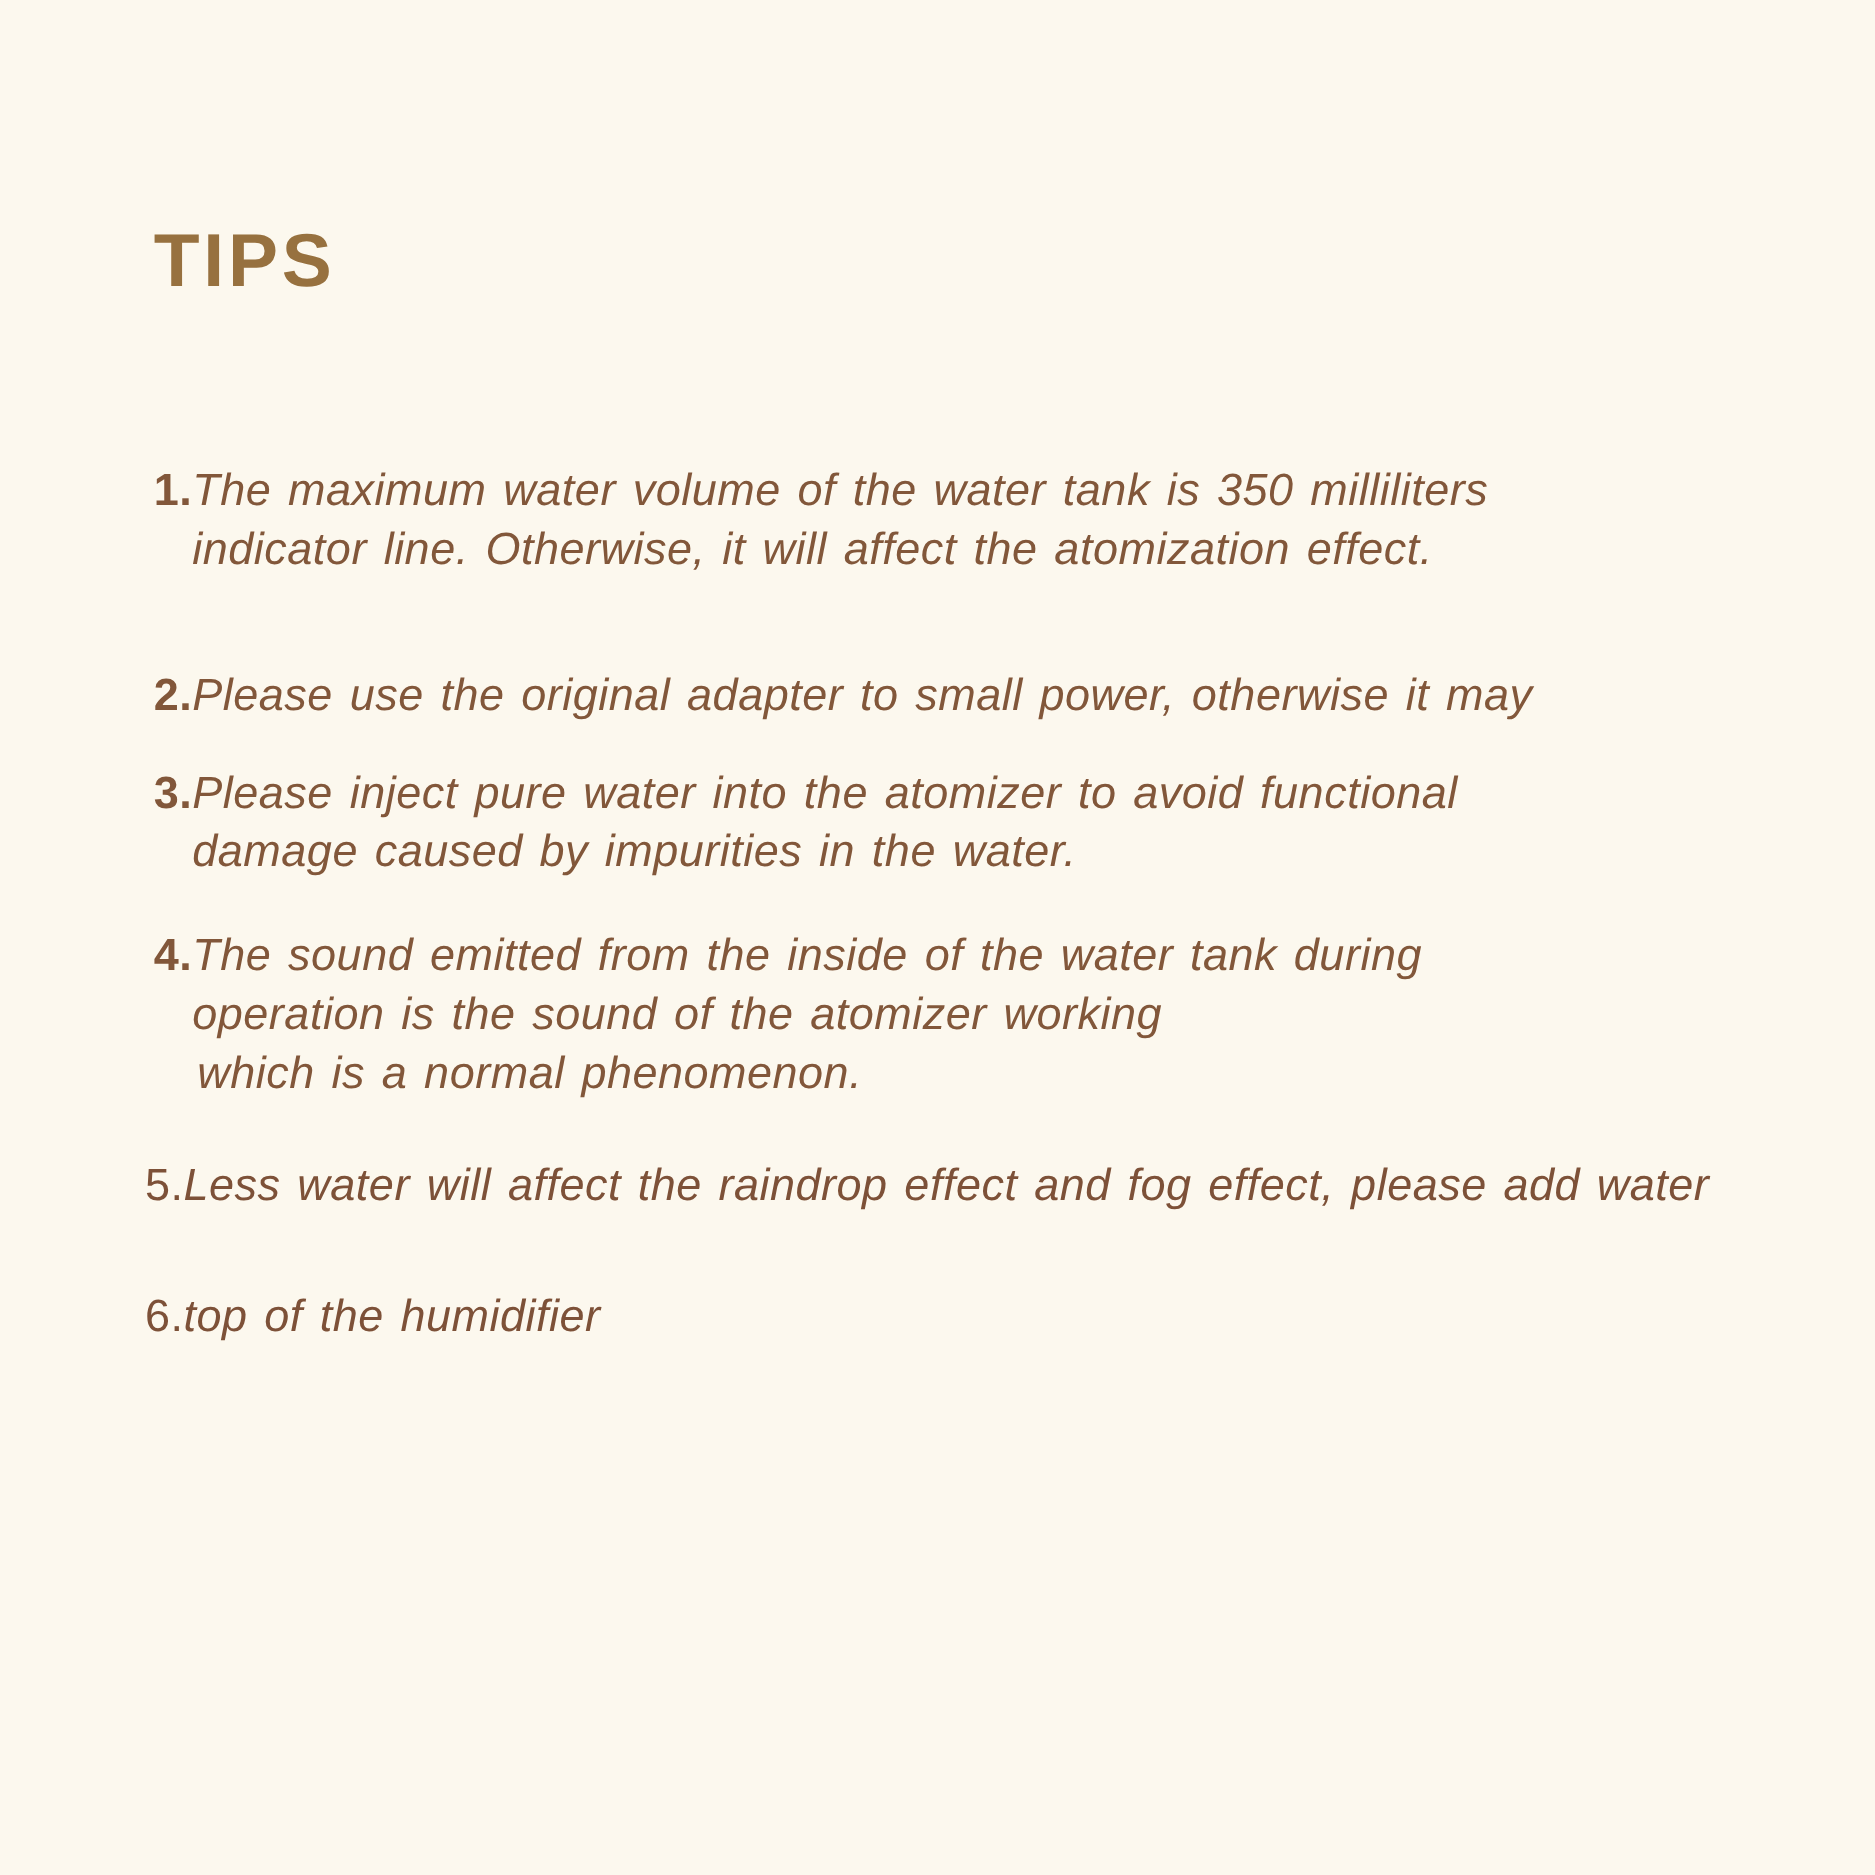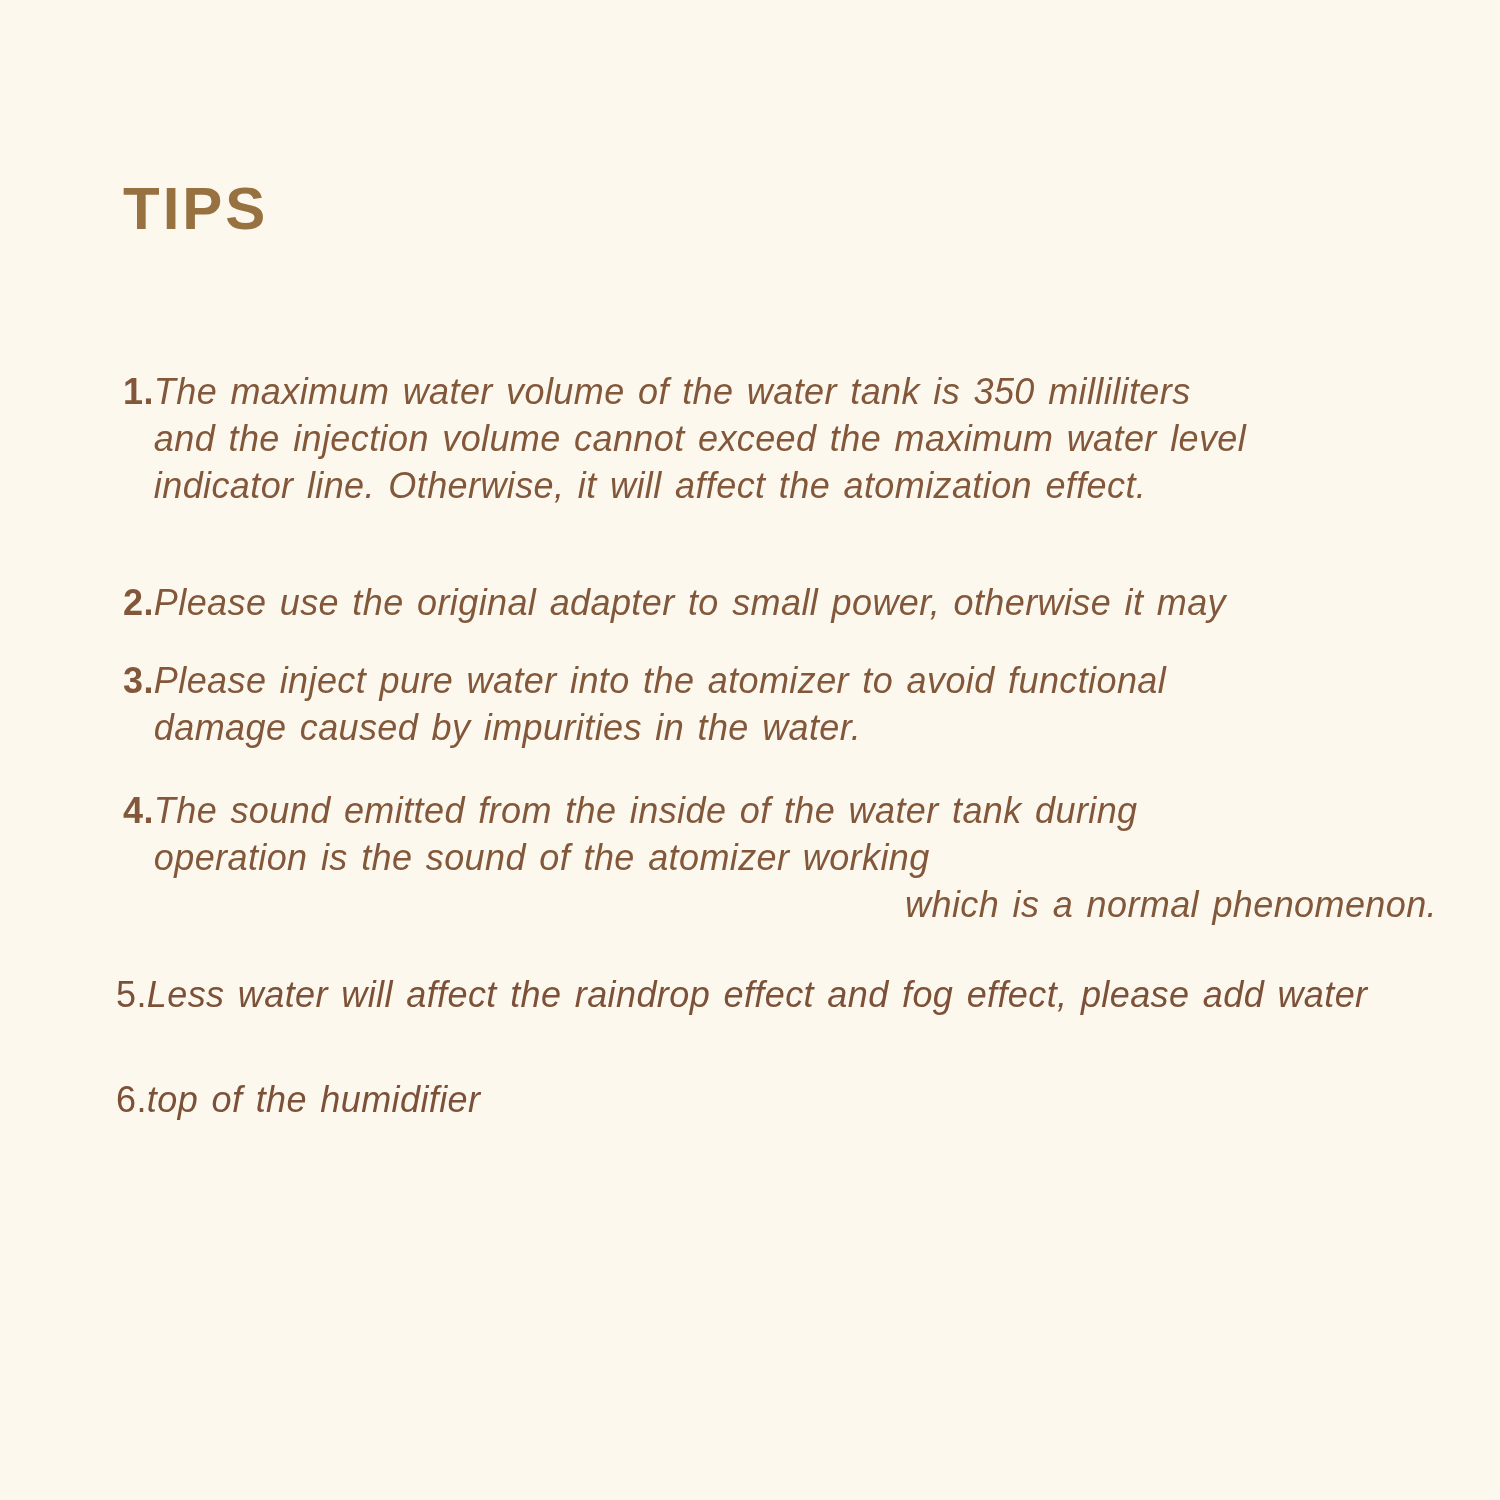--- a/index.html
+++ b/index.html
@@ -12,21 +12,21 @@
   html, body { margin: 0; padding: 0; }
   body {
     width: 1500px;
     height: 1500px;
     background: var(--background);
     font-family: "Liberation Sans", sans-serif;
     color: var(--body);
     overflow: hidden;
   }
   .page {
-    padding: 178px 63px 0 123px;
+    padding: 178px 82px 0 123px;
   }
   .page-title {
     margin: 0 0 128px 0;
     font-size: 60px;
     line-height: 62px;
     font-weight: 700;
     letter-spacing: 3px;
     color: var(--title);
   }
   .tip {
@@ -40,40 +40,39 @@
   }
   .tip-number {
     white-space: pre;
     flex: 0 0 auto;
   }
   .tip.bold-num .tip-number {
     font-weight: 700;
   }
   .tip-lines { flex: 1 1 auto; font-style: italic; }
   .tip-line { white-space: nowrap; }
-  .tip-line.indent { margin-left: 4px; text-align: right; }
+  .tip-line.indent { margin-left: 4px; }
 
   .tip-1 { margin-bottom: 70px; }
   .tip-2 { margin-bottom: 31px; }
   .tip-3 { margin-bottom: 36px; }
   .tip-4 { margin-bottom: 43px; }
   .tip-5 { margin-bottom: 58px; margin-left: -7px; color: var(--body_alt); }
   .tip-6 { margin-left: -7px; color: var(--body_alt); }
 </style>
 </head>
 <body>
 
 <main class="page">
   <h1 class="page-title">TIPS</h1>
 
   <div class="tip tip-1 bold-num">
     <span class="tip-number">1.</span>
     <div class="tip-lines">
       <div class="tip-line">The maximum water volume of the water tank is 350 milliliters</div>
-      <div class="tip-line">and the injection volume cannot exceed the maximum water level</div>
       <div class="tip-line">indicator line. Otherwise, it will affect the atomization effect.</div>
     </div>
   </div>
 
   <div class="tip tip-2 bold-num">
     <span class="tip-number">2.</span>
     <div class="tip-lines">
       <div class="tip-line">Please use the original adapter to small power, otherwise it may</div>
     </div>
   </div>

